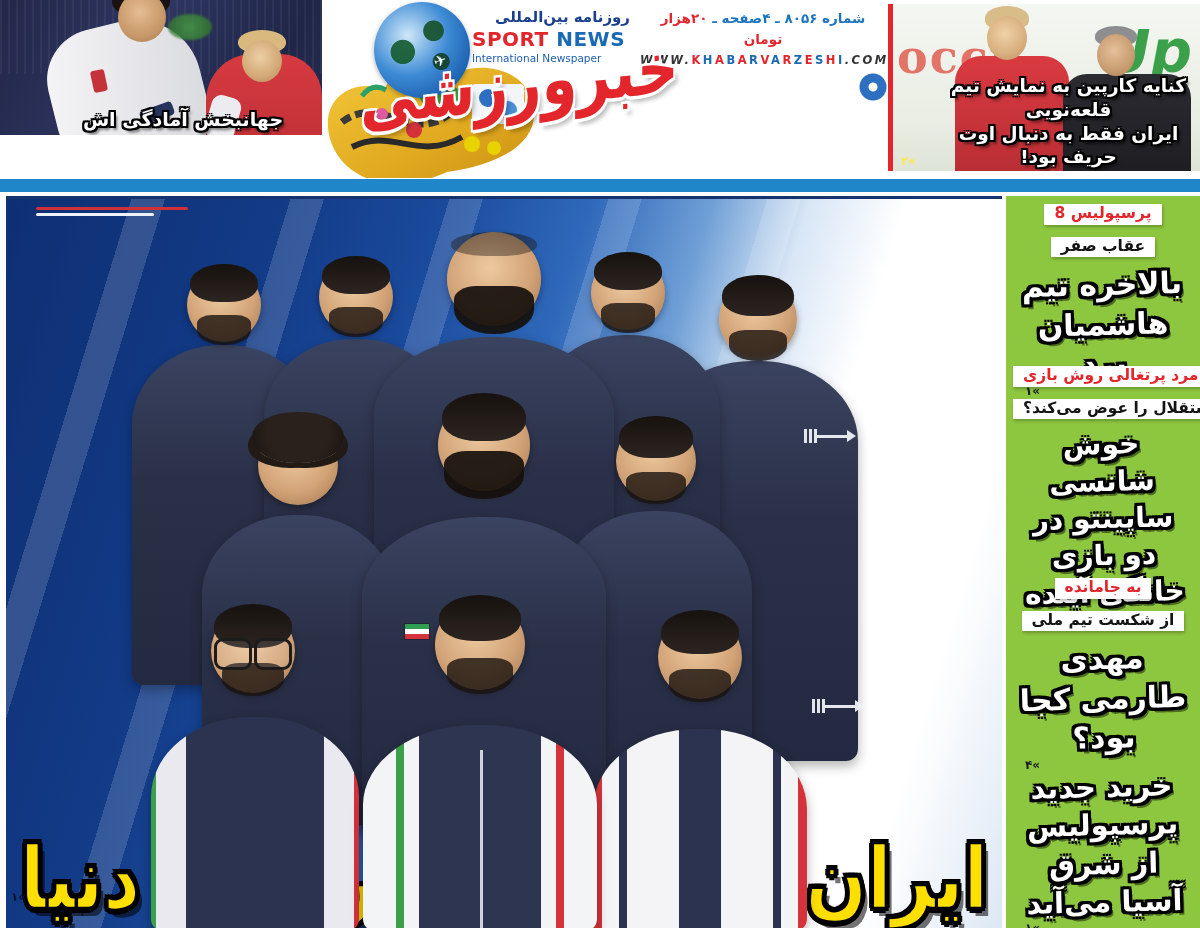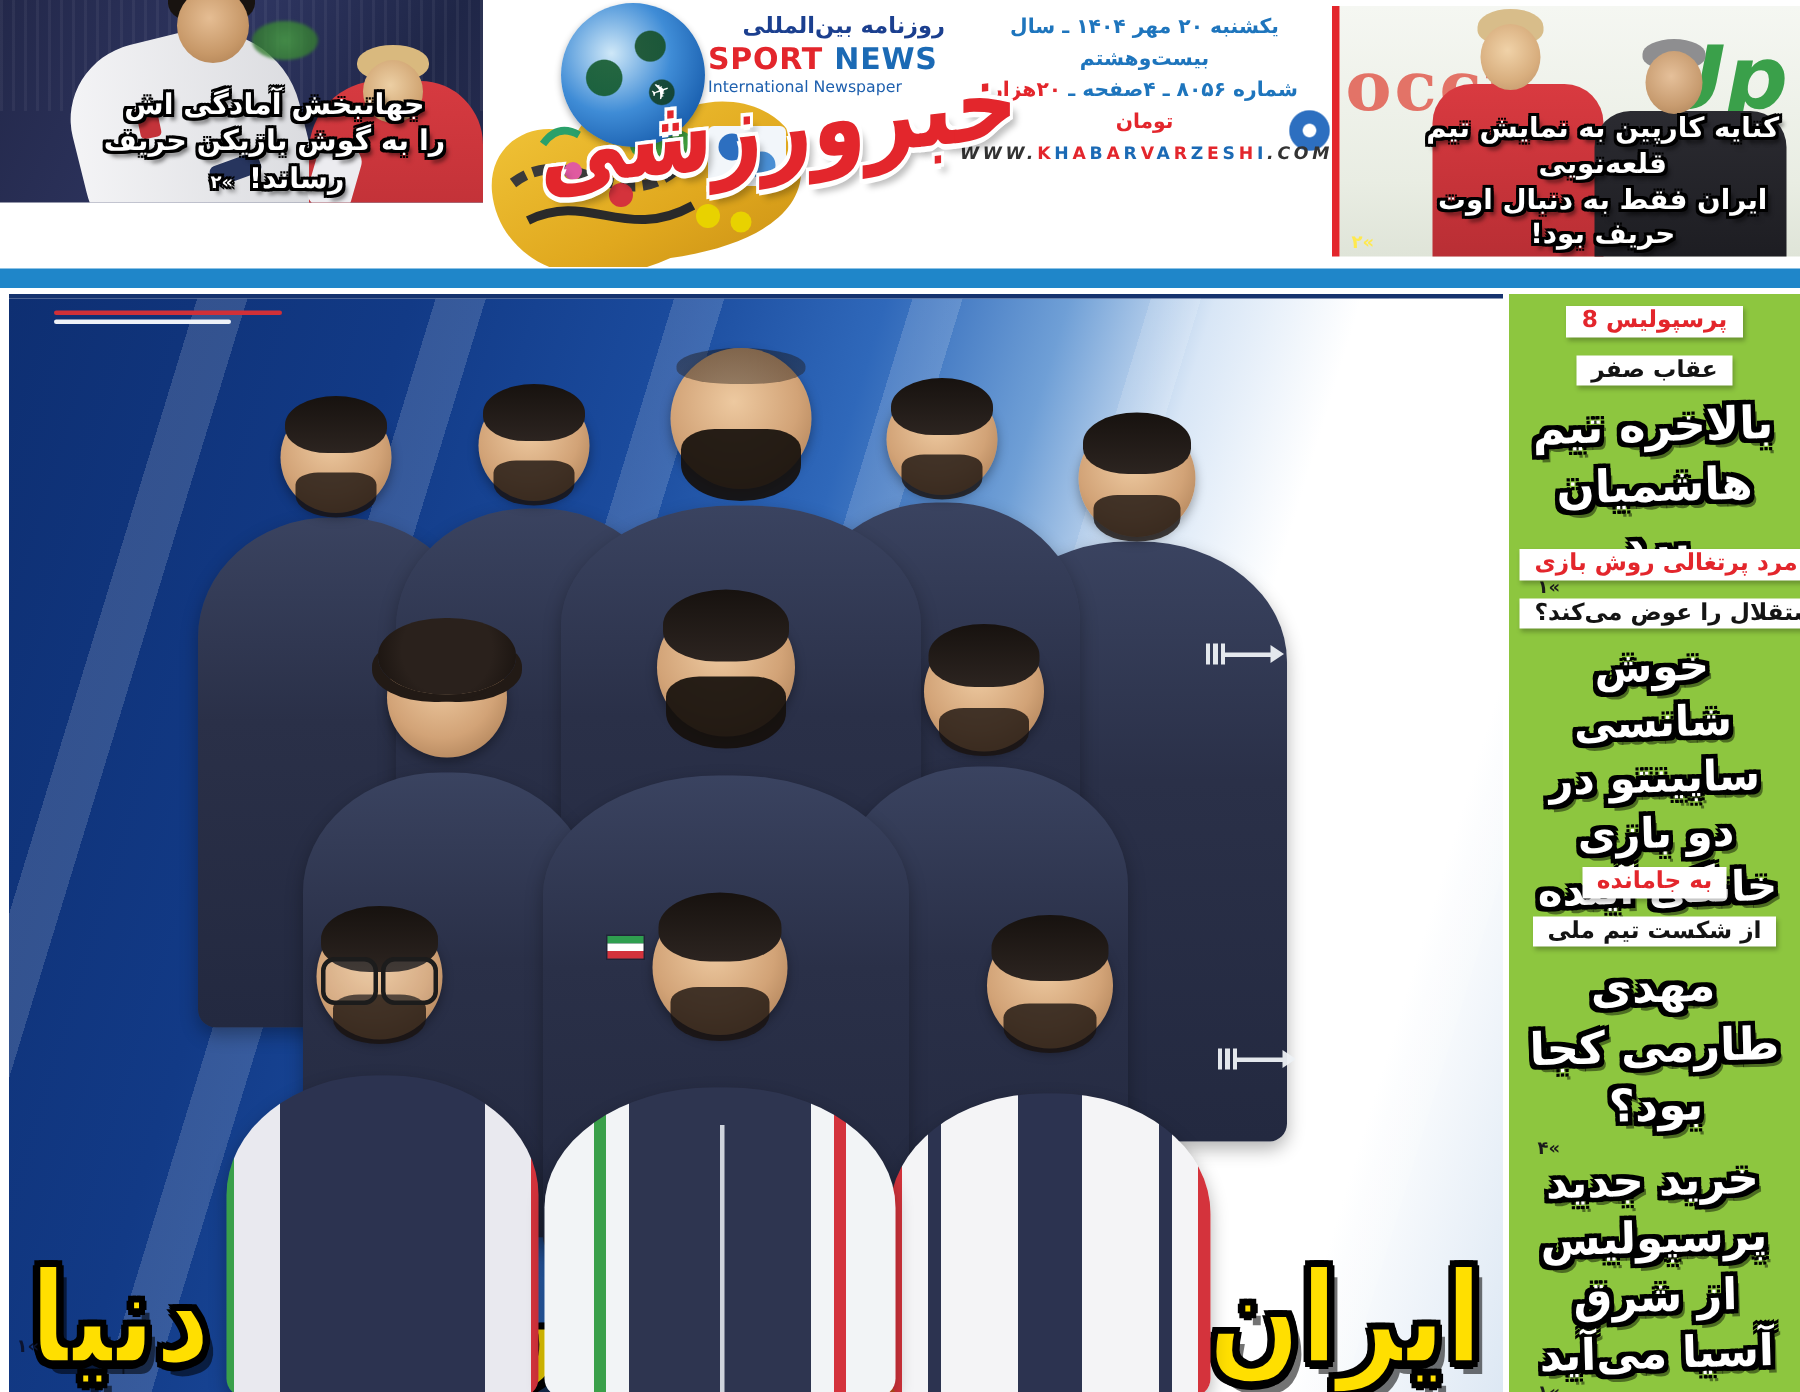--- a/index.html
+++ b/index.html
@@ -173,22 +173,20 @@
       <div class="lp-hair1"></div>
       <div class="lp-head1"></div>
       <div class="lp-grass"></div>
       <div class="lp-red"></div>
       <div class="lp-sleeve"></div>
       <div class="lp-hair2"></div>
       <div class="lp-head2"></div>
       <div class="lp-band"></div>
       <div class="cap ol rtl">
         <span class="ln">جهانبخش آمادگی اش</span>
-        <span class="ln"><span>را به گوش بازیکن حریف رساند!</span>
-          <span class="mk ltr">۲«</span></span>
       </div>
     </div>
 
     <div class="logo">
       <svg class="heart" viewBox="0 0 252 126">
         <defs>
           <linearGradient id="gold" x1="0" y1="0" x2="1" y2="1">
             <stop offset="0" stop-color="#f2c63a"></stop>
               <stop offset=".6" stop-color="#e0a81e"></stop>
               <stop offset="1" stop-color="#c98f14"></stop>
@@ -214,21 +212,20 @@
         <div class="tag-en">
           <span class="sport">SPORT</span> <span class="news">NEWS</span>
         </div>
         <div class="tag-sub">International Newspaper</div>
       </div>
       <div class="script">خبرورزشی</div>
       <div class="flourish"></div>
     </div>
 
     <div class="info">
-      <div class="i1">یکشنبه ۲۰ مهر ۱۴۰۴ ـ سال بیست‌وهشتم</div>
       <div class="i2">
         <span>شماره ۸۰۵۶ ـ ۴صفحه ـ </span><span class="red">۲۰هزار تومان</span>
       </div>
       <div class="i3">
         <span class="u-dark">WWW.</span><span><span class="uc-r">K</span><span class="uc-b">H</span><span class="uc-r">A</span><span class="uc-b">B</span><span class="uc-r">A</span><span class="uc-b">R</span><span class="uc-r">V</span><span class="uc-b">A</span><span class="uc-r">R</span><span class="uc-b">Z</span><span class="uc-r">E</span><span class="uc-b">S</span><span class="uc-r">H</span><span class="uc-b">I</span></span><span class="u-dark">.COM</span>
       </div>
     </div>
 
     <div class="ph-right">
       <span class="bgword-l">occu</span>

